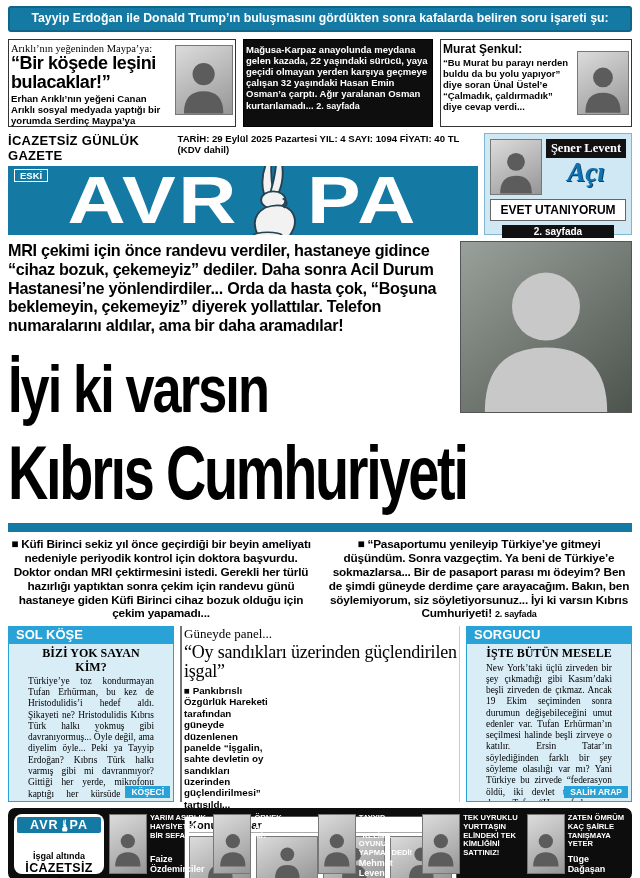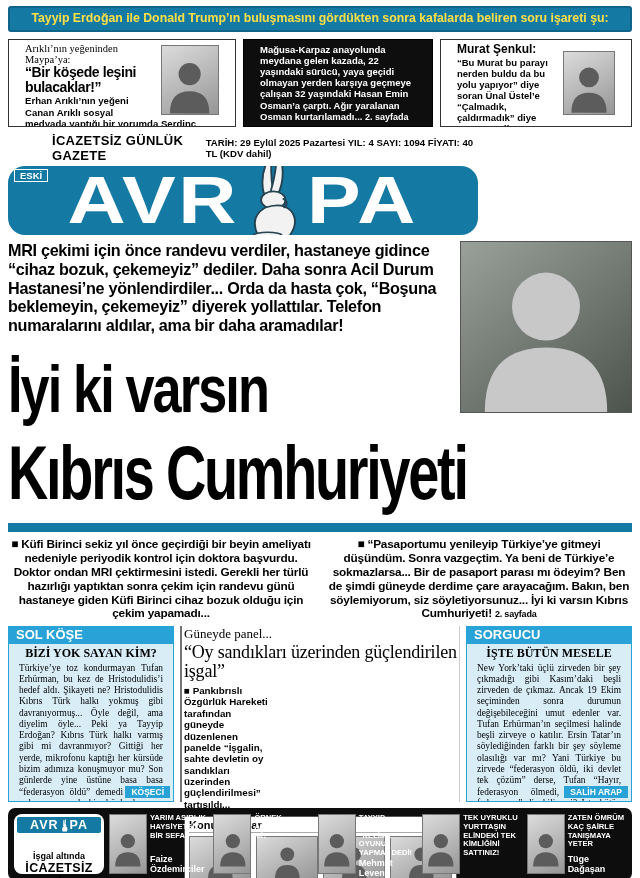--- a/index.html
+++ b/index.html
@@ -1,50 +1,50 @@
 <!DOCTYPE html>
 <html><head>
 <meta charset="utf-8">
 <style>
   * { margin:0; padding:0; box-sizing:border-box; }
   html,body { background:#d8d8d8; }
   body { width:640px; font-family:"Liberation Sans",sans-serif; }
   .page { width:640px; height:878px; margin:0 auto; background:#fff; padding:6px 8px; overflow:hidden; position:relative; }
 
   
-  .banner { background:#1479a3; border:2px solid #0e6489; border-radius:3px; color:#fde047; text-align:center;
+  .banner { background:#1479a3; border:2px solid #0e6489; border-radius:3px; color:#ffffff; text-align:center;
             font-weight:bold; font-size:12.3px; line-height:1.3; padding:3px 8px; }
 
   
   .teasers { display:flex; gap:7px; margin-top:7px; height:88px; }
-  .teaser { border:1px solid #333; background:#fff; padding:3px 16px; overflow:hidden; }
+  .teaser { border:1px solid #333; background:#fff; padding:3px 2px; overflow:hidden; }
   .t1 { width:228px; }
   .kicker-serif { font-family:"Liberation Serif",serif; font-size:10.5px; }
-  .t1 h3 { font-size:14px; letter-spacing:-0.4px; line-height:1.05; }
+  .t1 h3 { font-size:18px; letter-spacing:-0.4px; line-height:1.05; }
   .t-body { font-size:9.6px; font-weight:bold; line-height:1.17; margin-top:1px; }
   .pageref { font-weight:bold; font-size:9px; }
   .ph { background:linear-gradient(150deg,#dcdcdc,#969696); border:1px solid #777; display:flex; align-items:flex-end; justify-content:center; overflow:hidden; }
   .ph svg { width:88%; height:88%; }
   .t1 .ph { float:right; width:58px; height:70px; margin:2px 0 2px 4px; }
   .t2 { width:190px; background:#0e0e0e; color:#fff; border-color:#000; }
   .t2 h3 { font-size:19px; letter-spacing:-0.6px; line-height:1; margin-bottom:1px; }
   .t2 .t-body { font-size:9.5px; }
   .t3 { flex:1; }
   .t3 .ph { float:right; width:52px; height:64px; margin:8px 0 0 4px; }
   .kicker-bold { font-weight:bold; font-size:12px; line-height:1.05; }
   .t3 h3 { font-size:17px; letter-spacing:-0.5px; line-height:1; }
   .t3 .t-body { font-size:9.5px; }
 
   
   .mast-row { display:flex; gap:6px; margin-top:6px; height:102px; }
   .mast-left { width:470px; display:flex; flex-direction:column; }
-  .tagline-row { display:flex; justify-content:space-between; align-items:center;margin-left:44px; }
+  .tagline-row { display:flex; justify-content:space-between; align-items:flex-start; }
   .tagline { font-weight:bold; font-size:13px; letter-spacing:0.3px; }
   .dateline { font-weight:bold; font-size:9.6px; }
-  .mast-blue { position:relative; margin-top:3px; background:#1479a3; flex:1; display:flex; align-items:center; justify-content:center; overflow:hidden;border-radius:17px; }
+  .mast-blue { position:relative; margin-top:3px; background:#1479a3; flex:1; display:flex; align-items:center; justify-content:center; overflow:hidden; }
   .eski { position:absolute; top:3px; left:6px; border:1.5px solid #fff; color:#fff; font-weight:bold; font-size:9.5px; padding:0 5px; }
   .mast-title { color:#fff; font-weight:900; font-size:66px; line-height:1; display:flex; align-items:center; letter-spacing:2px; transform:scale(1.22,1.02); }
   .rabbit-big { width:54px; height:78px; margin:0 1px; }
 
   .aci { flex:1; background:#cfe8f4; border:1px solid #7fb6d2; padding:5px 5px 4px; display:flex; flex-direction:column; }
   .aci-top { display:flex; }
   .aci-ph { width:52px; height:56px; }
   .aci-right { flex:1; margin-left:4px; display:flex; flex-direction:column; }
   .aci-name { background:#111; color:#fff; font-family:"Liberation Serif",serif; font-weight:bold; font-size:12.5px; text-align:center; padding:2px 0; }
   .aci-word { font-family:"Liberation Serif",serif; font-style:italic; font-weight:bold; color:#1172b0; font-size:27px; text-align:center; line-height:1.1; text-shadow:1px 1px 0 #09436b; }
@@ -62,21 +62,21 @@
   .teal-bar { height:9px; background:#1479a3; margin-top:15px; }
 
   
   .summary-row { display:flex; gap:12px; margin-top:6px; }
   .summary { width:50%; font-size:11.8px; font-weight:bold; line-height:1.18; letter-spacing:-0.2px;text-align:center; }
 
   
   .trio { display:flex; gap:6px; margin-top:5px; height:176px; }
   .col-box { width:166px; display:flex; flex-direction:column; }
   .col-head { background:#29a3d7; color:#fff; font-weight:bold; font-size:13px; padding:1px 8px; }
-  .col-body { flex:1; background:#d9edf7; border:1.5px solid #29a3d7; padding:2px 10px; position:relative; font-family:"Liberation Serif",serif; overflow:hidden; }
+  .col-body { flex:1; background:#d9edf7; border:1.5px solid #29a3d7; padding:2px 19px; position:relative; font-family:"Liberation Serif",serif; overflow:hidden; }
   .col-title { text-align:center; font-weight:bold; font-size:12px; line-height:1.1; margin:1px 0 2px; }
   .col-text { font-size:9.4px; line-height:1.2; text-align:justify; }
   .badge { position:absolute; right:3px; bottom:3px; background:#29a3d7; color:#fff; font-family:"Liberation Sans",sans-serif; font-weight:bold; font-size:8.5px; padding:1px 6px; }
 
   .mid { flex:1; padding:0 2px; border-left:2px solid #737373; border-right:1px solid #ccc; }
   .mid-kicker { font-family:"Liberation Serif",serif; font-size:13px; }
   .mid-head { font-family:"Liberation Serif",serif; font-size:18px; letter-spacing:-0.2px; line-height:1.05; margin:1px 0 4px; }
   .mid-body { display:flex; gap:6px;flex-direction:column; }
   .mid-note { width:84px; font-size:9.8px; font-weight:bold; line-height:1.16; }
   .mid-right { flex:1; }
@@ -157,20 +157,36 @@
               <path d="M45 3 Q48 22 42 40 L33 40 Q38 20 39 3 Q42 0 45 3 Z"></path>
               <ellipse cx="36" cy="50" rx="13" ry="11"></ellipse>
               <path d="M20 96 Q10 72 27 60 Q45 52 55 64 Q64 78 53 96 Z"></path>
               <ellipse cx="30" cy="95" rx="15" ry="4"></ellipse>
               <path d="M47 60 Q54 54 46 48" fill="none"></path>
             </g>
           </svg>
           <span>PA</span>
         </div>
       </div>
+    </div>
+    <div class="aci">
+      <div class="aci-top">
+        <div class="ph aci-ph">
+          <svg viewBox="0 0 40 48">
+              <circle class="sil" cx="20" cy="16" r="9"></circle>
+              <path class="sil" d="M4 48 Q4 30 20 30 Q36 30 36 48 Z"></path>
+            </svg>
+        </div>
+        <div class="aci-right">
+          <div class="aci-name">Şener Levent</div>
+          <div class="aci-word">Açı</div>
+        </div>
+      </div>
+      <div class="aci-title">EVET UTANIYORUM</div>
+      <div class="aci-page">2. sayfada</div>
     </div>
   </div>
 
   <div class="lead-row">
     <div class="lead-left">
       <div class="lead-intro">MRI çekimi için önce randevu verdiler, hastaneye gidince “cihaz bozuk, çekemeyiz” dediler. Daha sonra Acil Durum Hastanesi’ne yönlendirdiler... Orda da hasta çok, “Boşuna beklemeyin, çekemeyiz” diyerek yollattılar. Telefon numaralarını aldılar, ama bir daha aramadılar!</div>
       <div class="h1a">İyi ki varsın</div>
     </div>
     <div class="main-ph">
       <svg viewBox="0 0 100 100">

